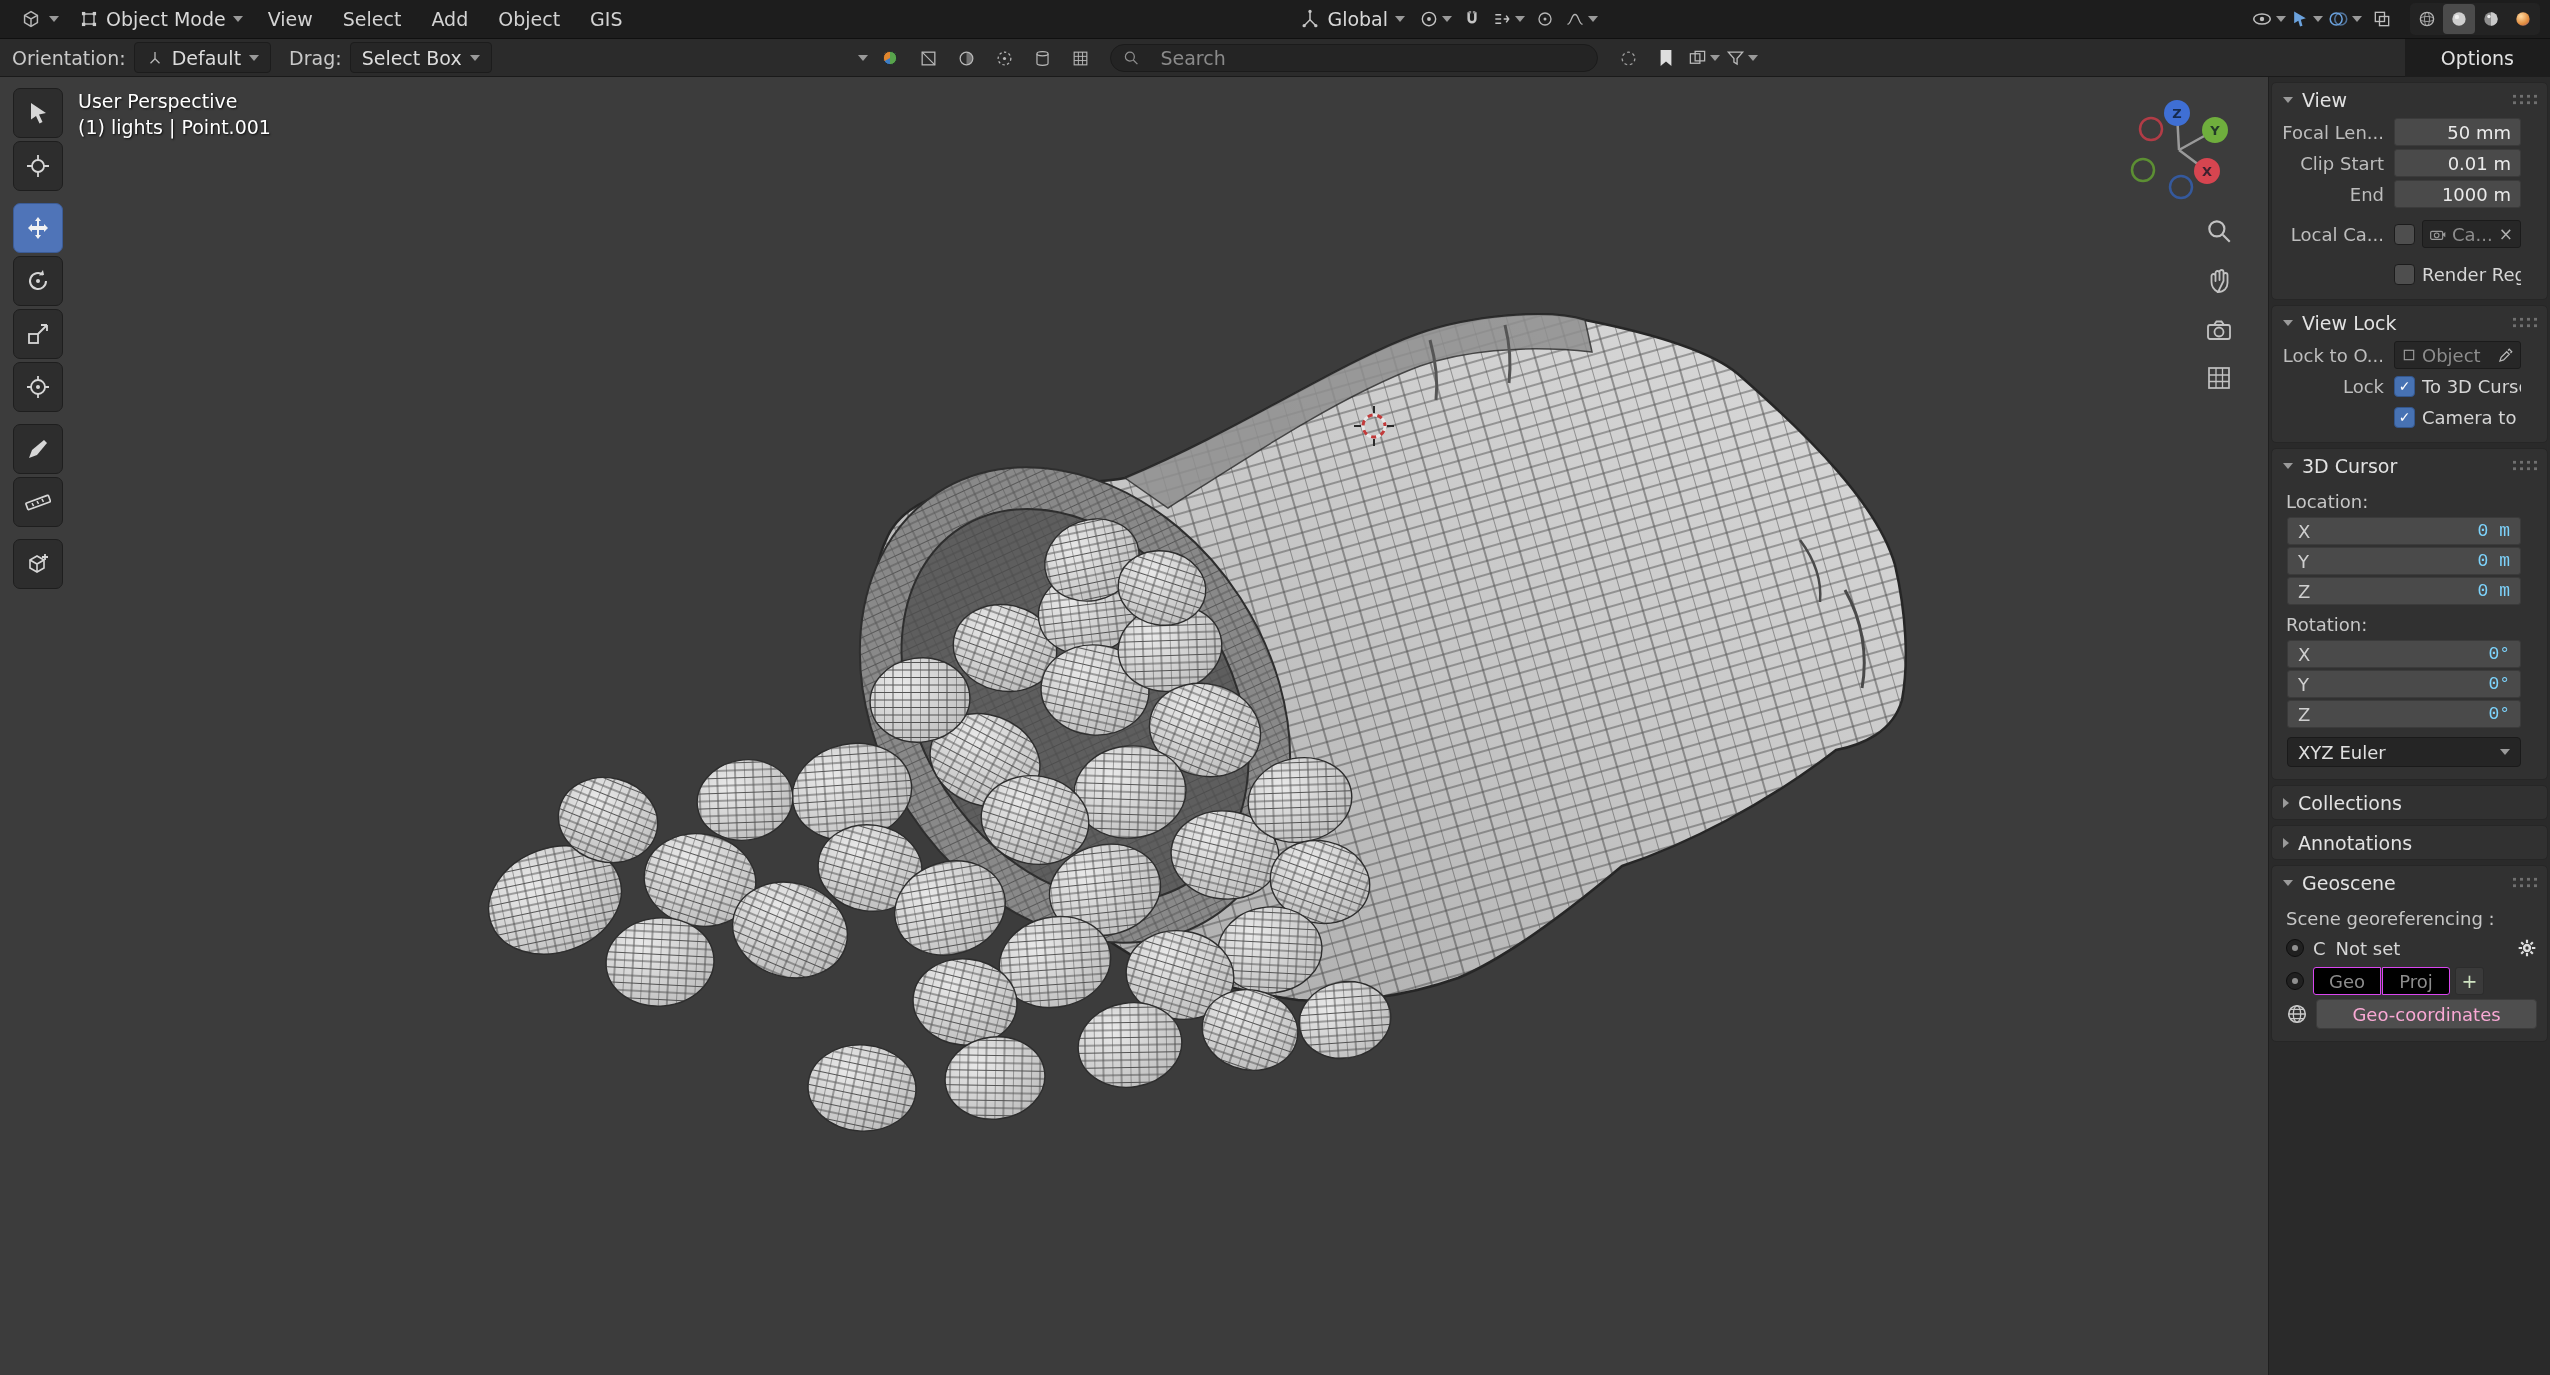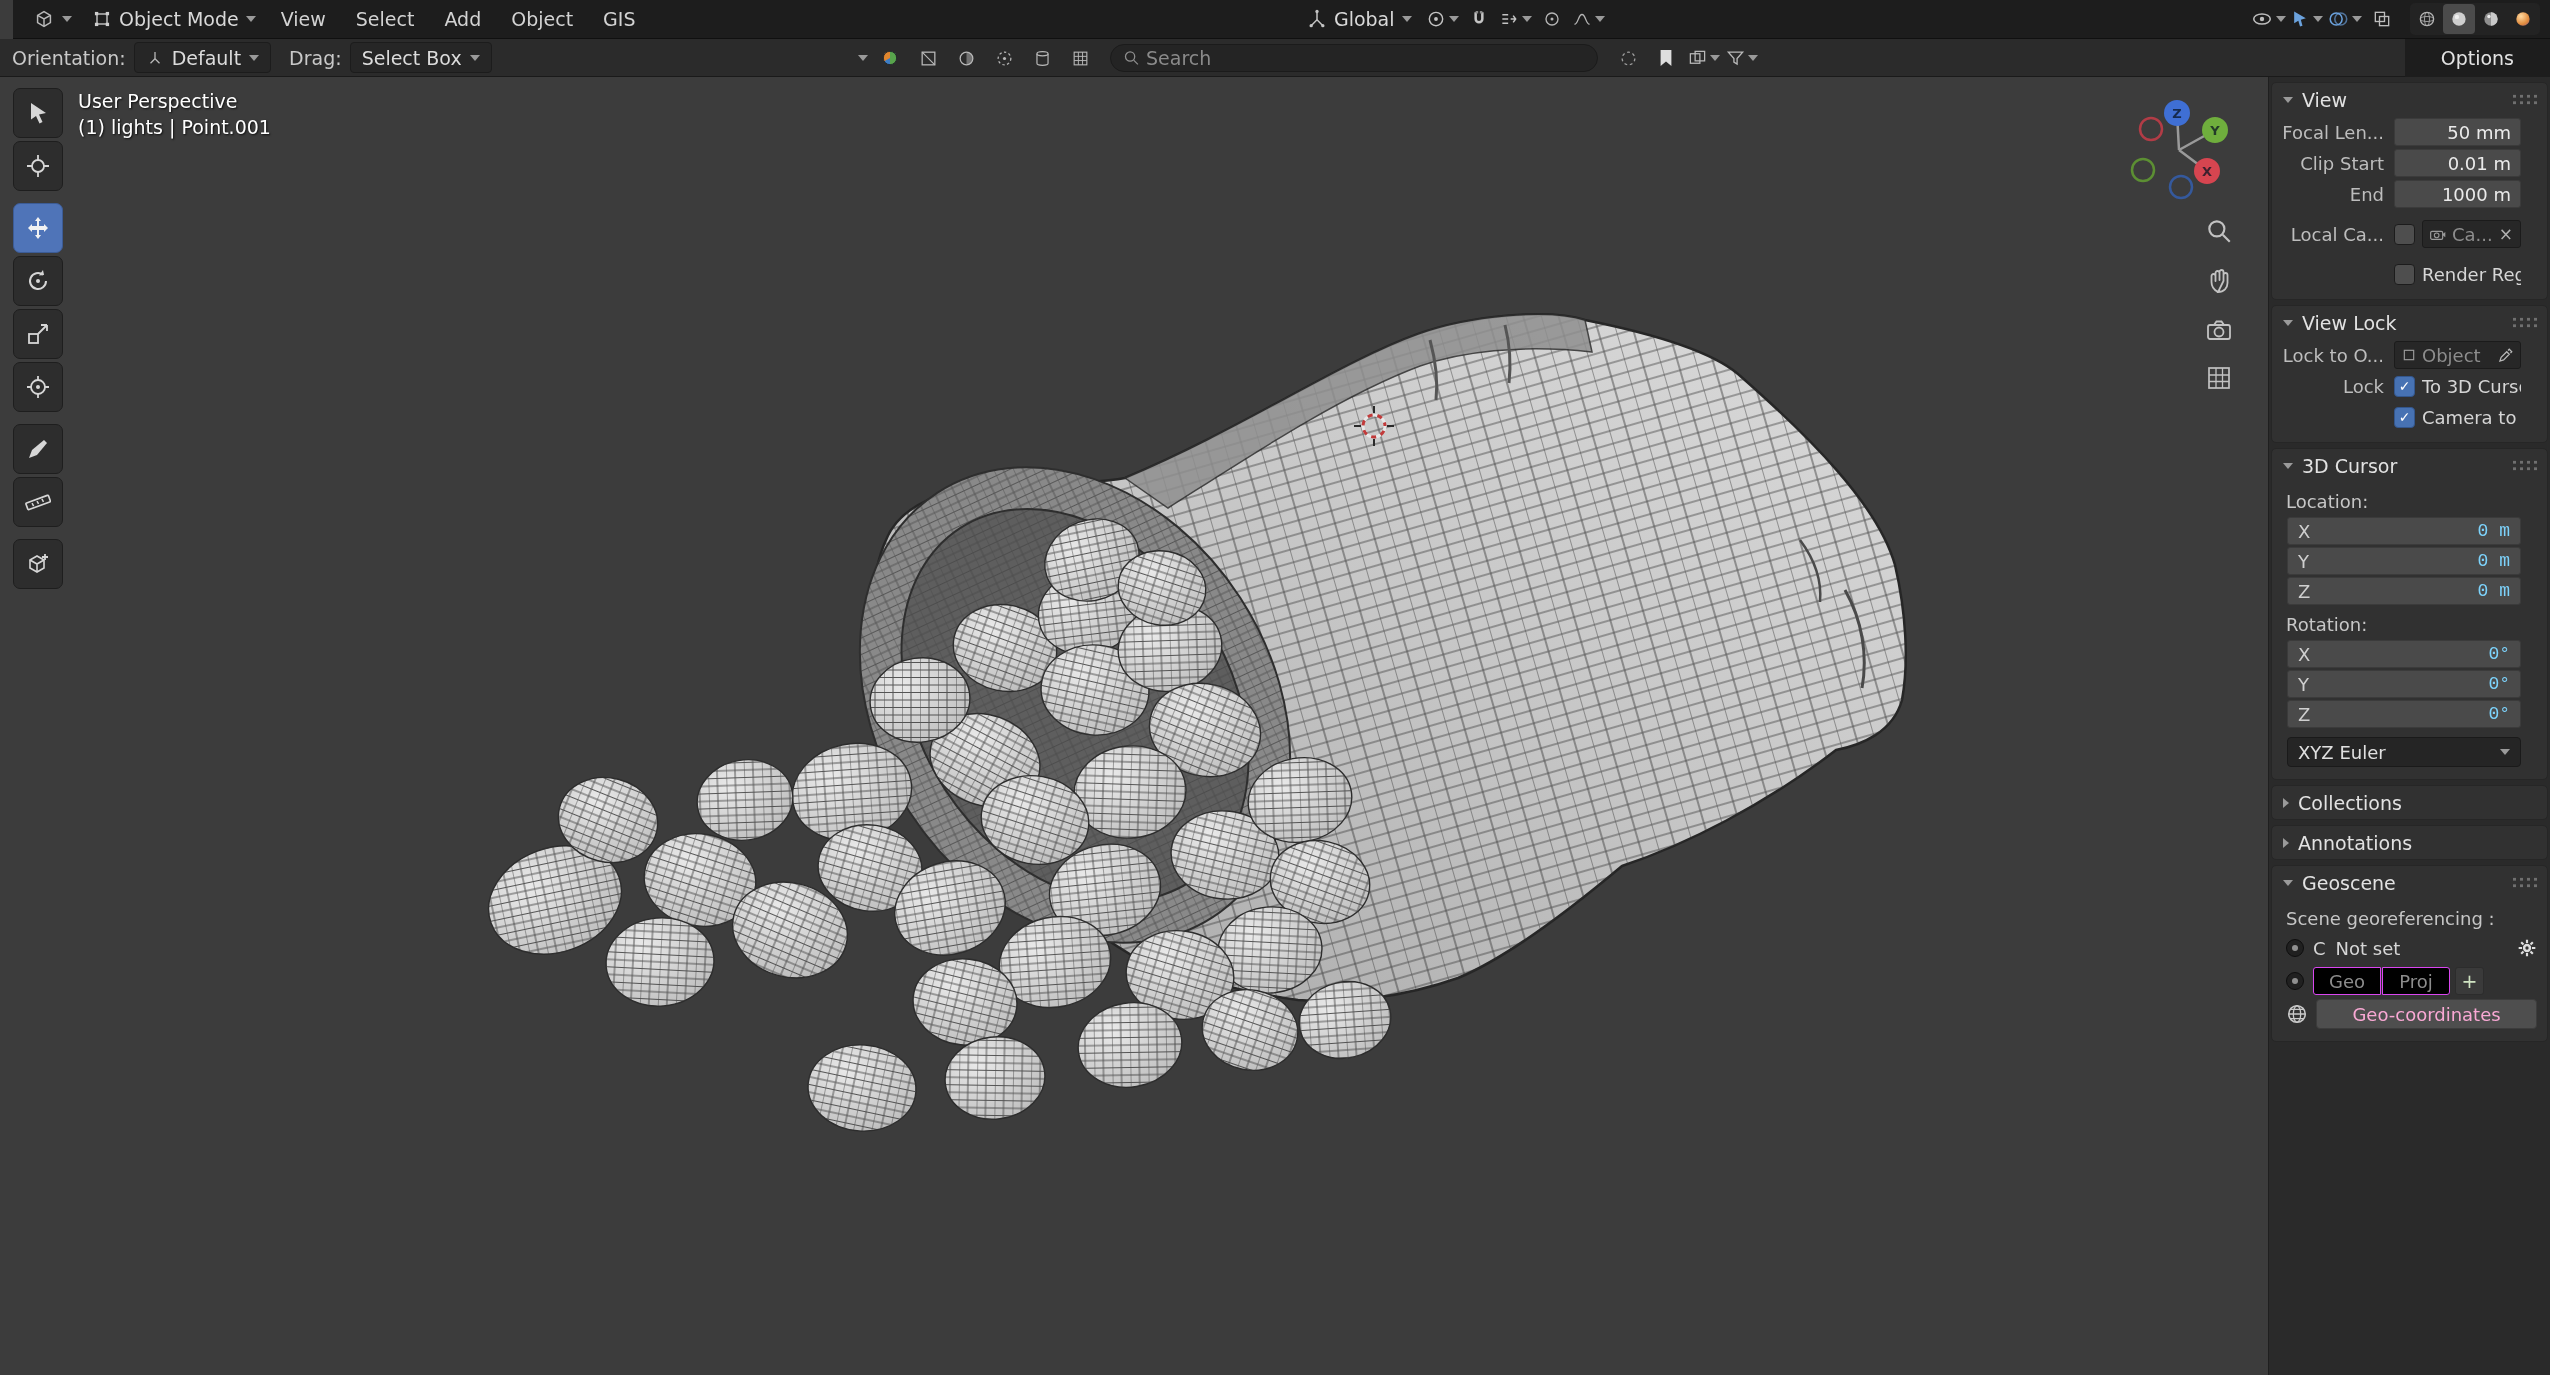--- a/index.html
+++ b/index.html
@@ -1,40 +1,40 @@
 <!DOCTYPE html>
 <html><head>
 <meta charset="utf-8">
 <style>
   html,body{margin:0;padding:0;background:#222;}
   #app{position:relative;width:2550px;height:1375px;overflow:hidden;background:#3c3c3c;
        font-family:"DejaVu Sans",sans-serif;font-size:19px;color:#d8d8d8;}
   svg{display:block}
   
   .topbar{position:absolute;top:0;left:0;right:0;height:39px;background:#1d1d1d;
-          border-bottom:1px solid #101010;display:flex;align-items:center;padding:0 10px;z-index:30;box-sizing:border-box;margin-left:13px;}
+          border-bottom:1px solid #101010;display:flex;align-items:center;padding:0 10px;z-index:30;box-sizing:border-box;}
   .tb-group{display:flex;align-items:center;height:100%;}
   .menu-item{padding:0 15px;height:100%;display:flex;align-items:center;color:#d3d3d3;cursor:default;}
   .drop{display:flex;align-items:center;gap:7px;padding:0 10px;height:30px;border-radius:4px;color:#d9d9d9;}
   .chv{width:0;height:0;border-left:5px solid transparent;border-right:5px solid transparent;border-top:6px solid #9a9a9a;}
   .chr{width:0;height:0;border-top:5px solid transparent;border-bottom:5px solid transparent;border-left:6px solid #9a9a9a;}
   .ibtn{display:flex;align-items:center;justify-content:center;height:30px;min-width:32px;border-radius:4px;gap:3px;}
   .ibtn.active{background:#4b4b4b;}
   .shadegrp{display:flex;align-items:center;background:#232323;border-radius:5px;padding:1px;margin-left:8px;}
   .tb-center{margin-left:auto;display:flex;align-items:center;gap:4px;}
   .tb-right{margin-left:auto;display:flex;align-items:center;gap:4px;}
   
   .toolheader{position:absolute;top:39px;left:0;right:0;height:38px;background:#2b2b2b;
               border-bottom:1px solid #1a1a1a;display:flex;align-items:center;padding:0 12px;z-index:30;box-sizing:border-box;}
   .th-label{color:#c9c9c9;margin-right:8px;}
   .th-drop{display:flex;align-items:center;gap:8px;background:#262626;border:1px solid #1c1c1c;border-radius:4px;
            height:29px;padding:0 11px;color:#dcdcdc;margin-right:18px;}
   .th-center{position:absolute;left:858px;top:0;height:38px;display:flex;align-items:center;gap:6px;}
   .search{width:488px;height:28px;background:#242424;border:1px solid #1b1b1b;border-radius:14px;
-          display:flex;align-items:center;gap:4px;padding:0 12px;margin:0 8px;box-sizing:border-box;}
+          display:flex;align-items:center;gap:19px;padding:0 12px;margin:0 8px;box-sizing:border-box;}
   .search input{background:transparent;border:none;outline:none;color:#cfcfcf;font:inherit;width:100%;}
   .search input::placeholder{color:#8a8a8a;}
   .options-btn{position:absolute;right:0;top:0;height:38px;padding:0 36px;background:#1d1d1d;color:#e3e3e3;
                display:flex;align-items:center;z-index:31;}
   
   .tool-column{position:absolute;left:13px;top:88px;width:50px;display:flex;flex-direction:column;gap:3px;z-index:20;}
   .tool-btn{width:48px;height:48px;background:rgba(44,44,44,.92);border:1px solid #1e1e1e;border-radius:7px;
             display:flex;align-items:center;justify-content:center;}
   .tool-btn.active{background:#4f74b8;border-color:#3c5c96;}
   .gap-top{margin-top:9px;}

